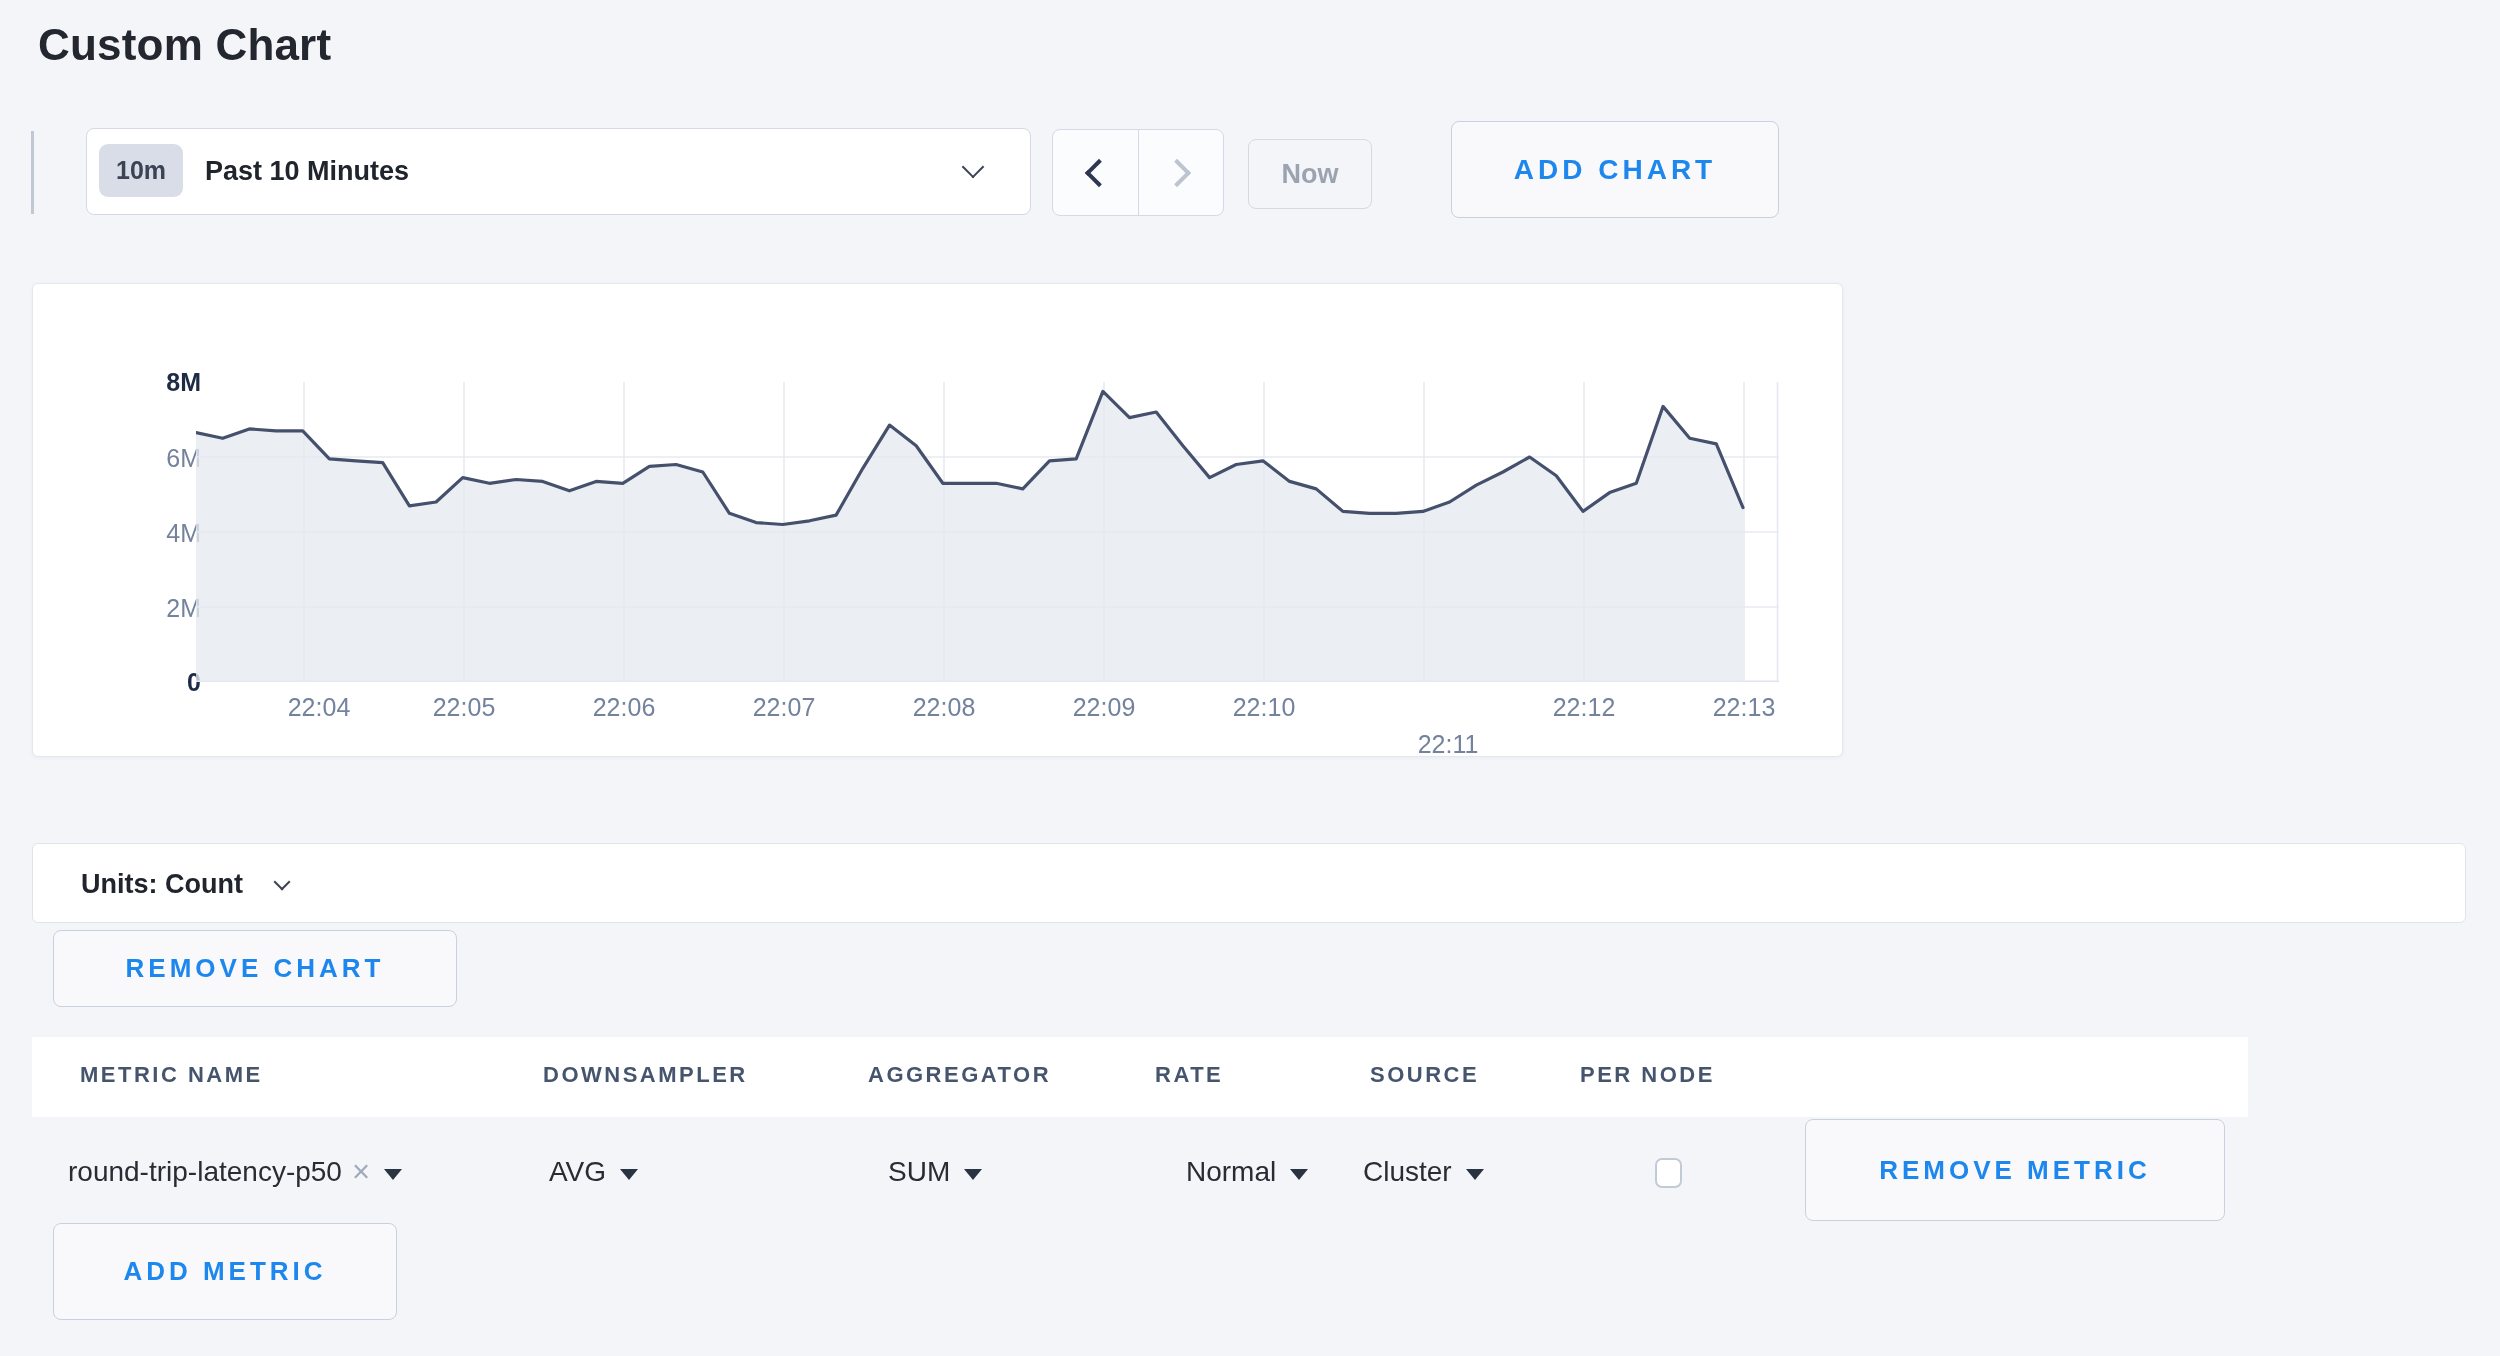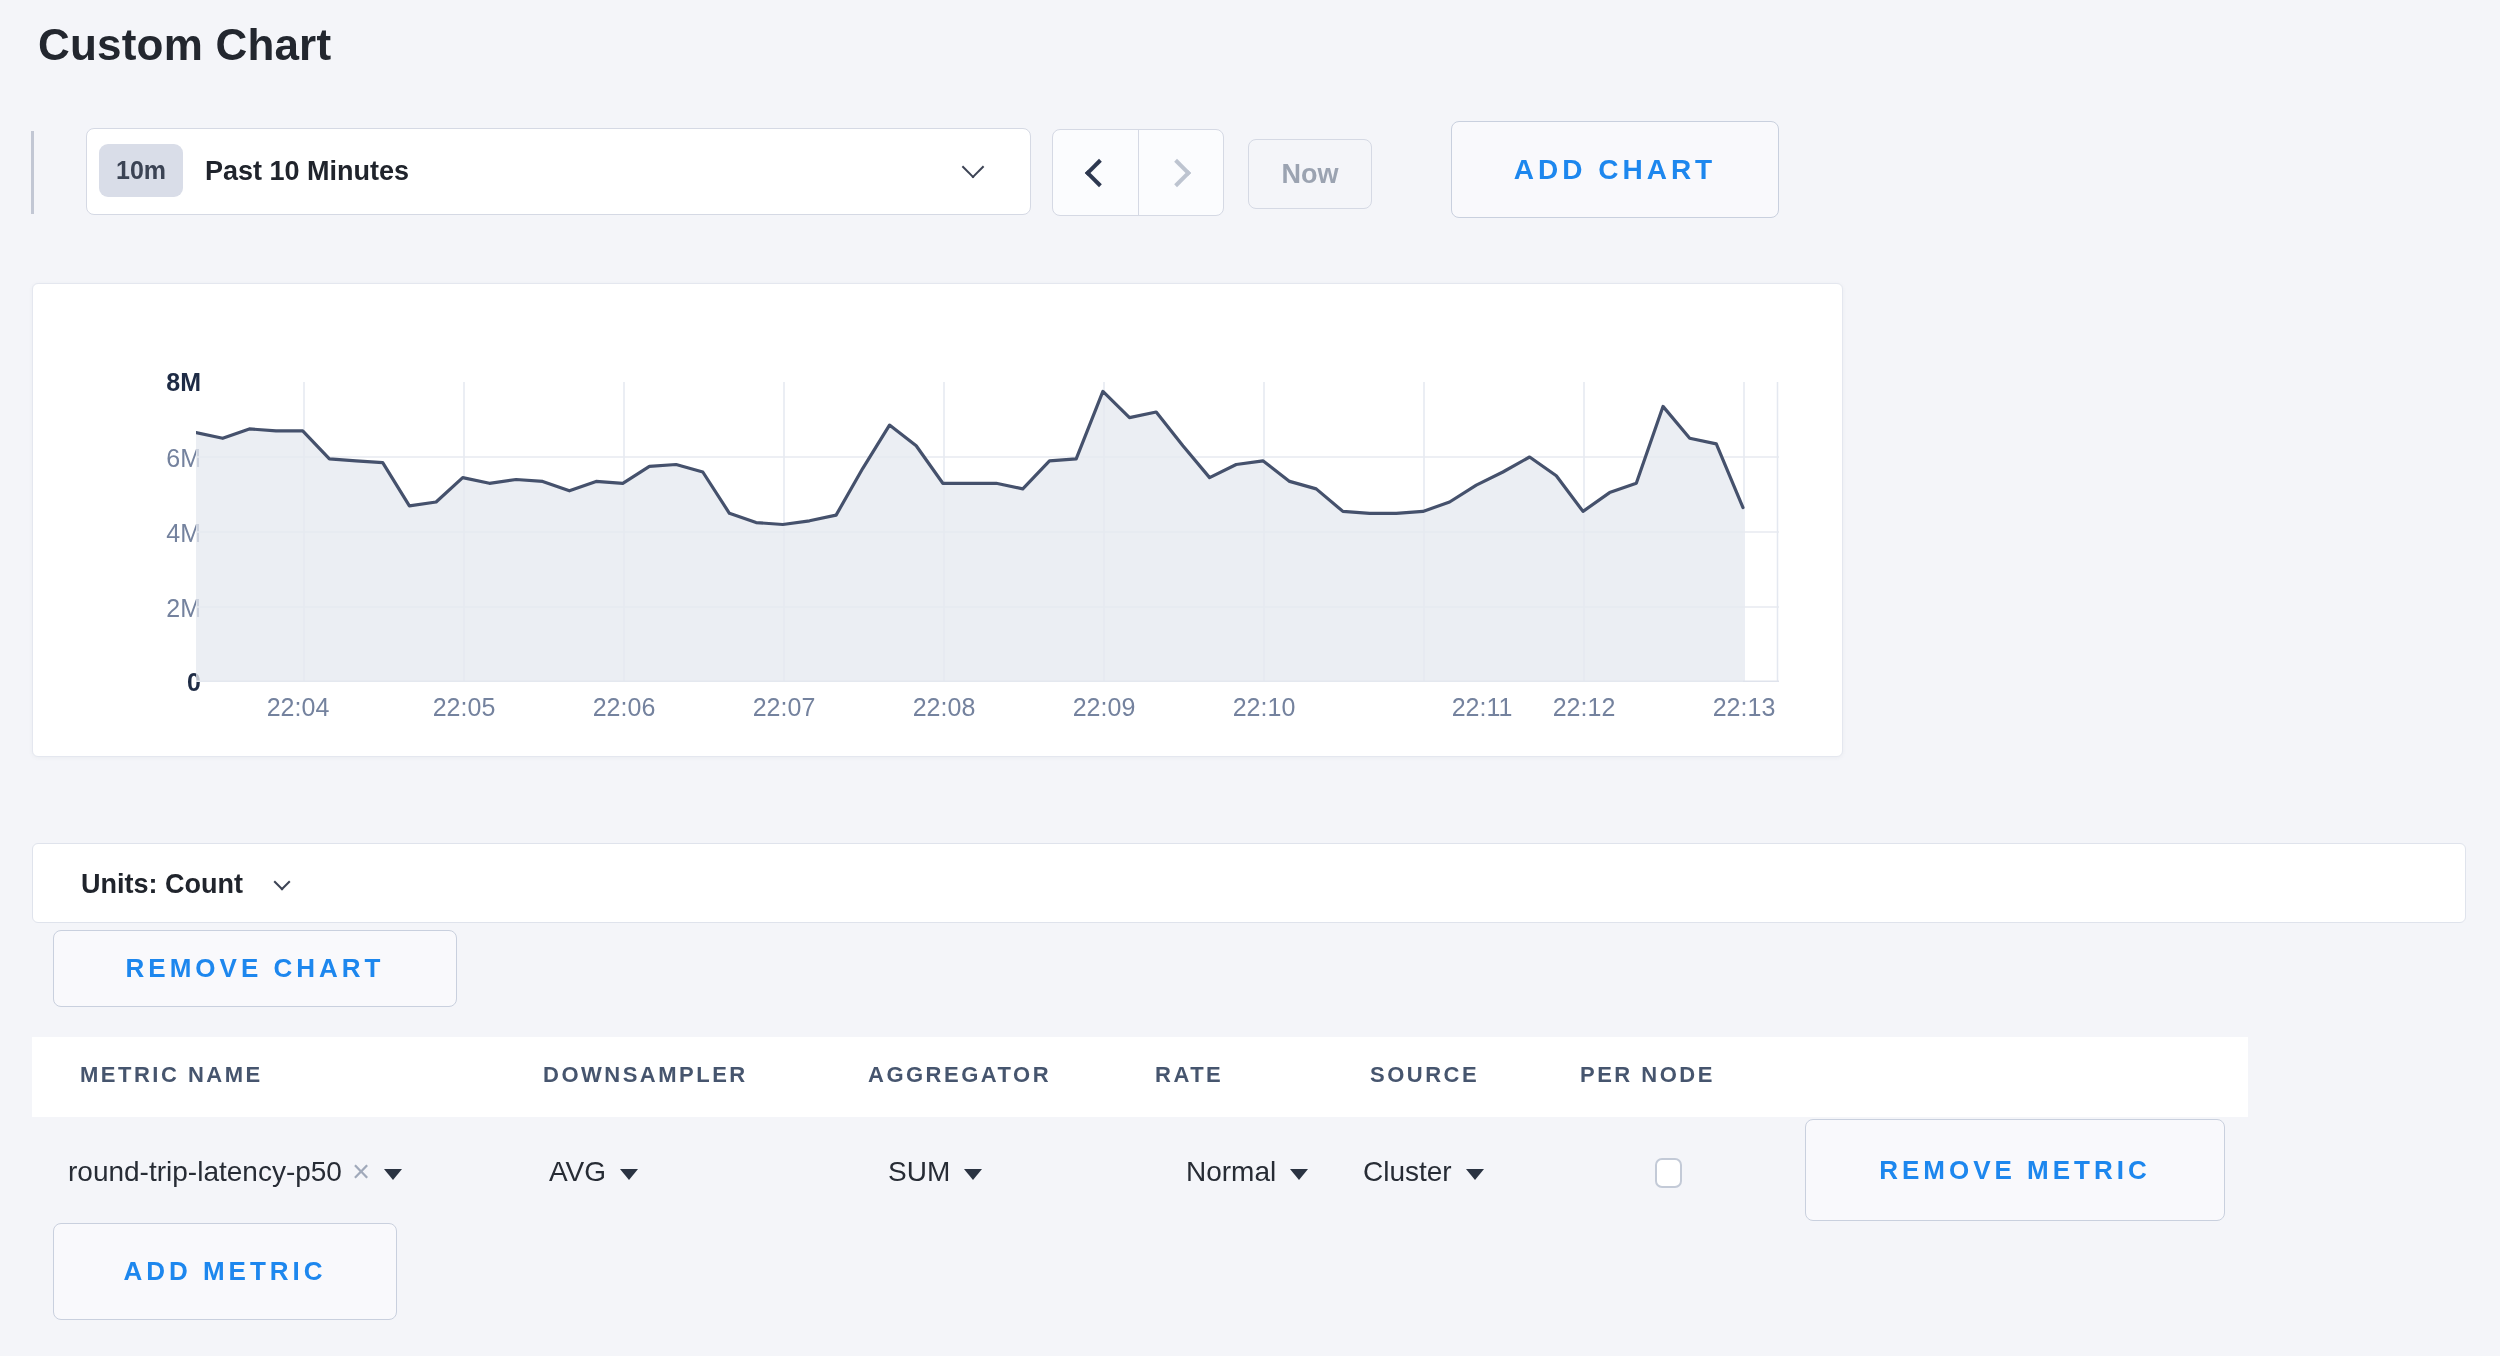--- a/index.html
+++ b/index.html
@@ -88,28 +88,28 @@
 
   <div class="abs chart-card">
     <div id="y-ticks">
         <div class="abs y-tick strong" style="top: 83px;">8M</div>
         <div class="abs y-tick" style="top: 159px;">6M</div>
         <div class="abs y-tick" style="top: 234px;">4M</div>
         <div class="abs y-tick" style="top: 309px;">2M</div>
         <div class="abs y-tick strong" style="top: 383px;">0</div>
       </div>
     <div id="x-ticks">
-        <div class="abs x-tick" style="left: 195px;">22:04</div>
+        <div class="abs x-tick" style="left: 216px;">22:04</div>
         <div class="abs x-tick" style="left: 361px;">22:05</div>
         <div class="abs x-tick" style="left: 521px;">22:06</div>
         <div class="abs x-tick" style="left: 681px;">22:07</div>
         <div class="abs x-tick" style="left: 841px;">22:08</div>
         <div class="abs x-tick" style="left: 1001px;">22:09</div>
         <div class="abs x-tick" style="left: 1161px;">22:10</div>
-        <div class="abs x-tick" style="left: 1379px;">22:11</div>
+        <div class="abs x-tick" style="left: 1345px; margin-top: 37px;">22:11</div>
         <div class="abs x-tick" style="left: 1481px;">22:12</div>
         <div class="abs x-tick" style="left: 1641px;">22:13</div>
       </div>
     <div class="abs chart-svg-wrap" id="chart-svg-wrap"><svg width="1583" height="301" viewBox="0 0 1583 301">
      <line x1="108.0" y1="0" x2="108.0" y2="300" stroke="#e4e8f0" stroke-width="1.5"></line>
           <line x1="268.0" y1="0" x2="268.0" y2="300" stroke="#e4e8f0" stroke-width="1.5"></line>
           <line x1="428.0" y1="0" x2="428.0" y2="300" stroke="#e4e8f0" stroke-width="1.5"></line>
           <line x1="588.0" y1="0" x2="588.0" y2="300" stroke="#e4e8f0" stroke-width="1.5"></line>
           <line x1="748.0" y1="0" x2="748.0" y2="300" stroke="#e4e8f0" stroke-width="1.5"></line>
           <line x1="908.0" y1="0" x2="908.0" y2="300" stroke="#e4e8f0" stroke-width="1.5"></line>

